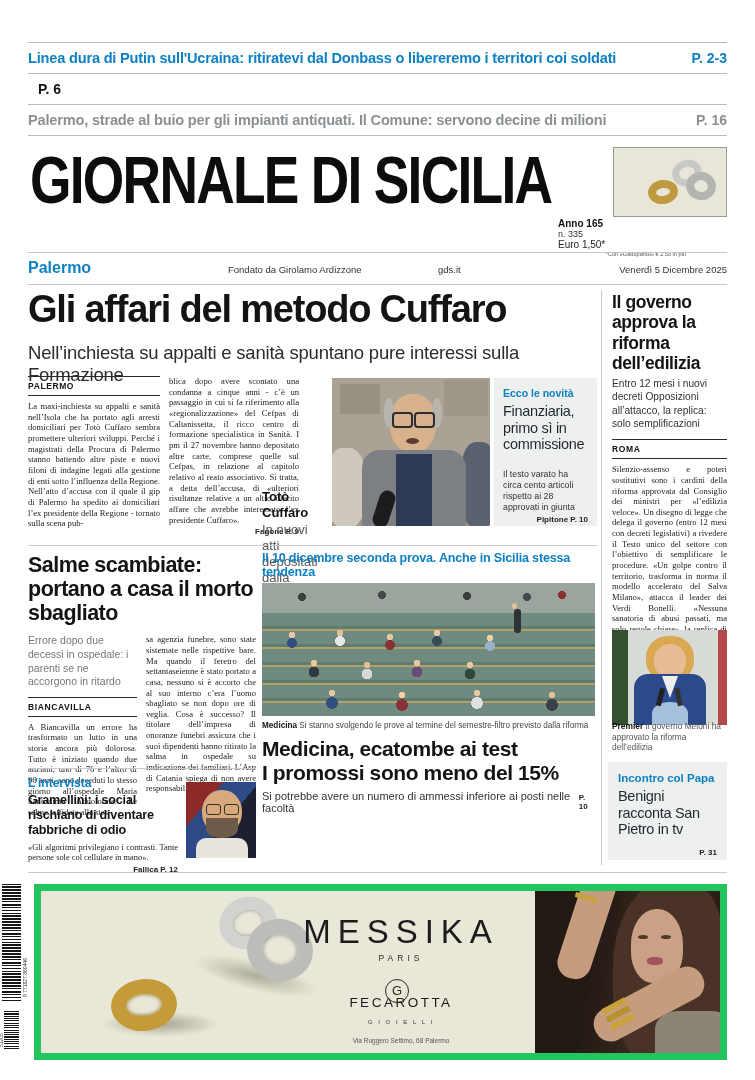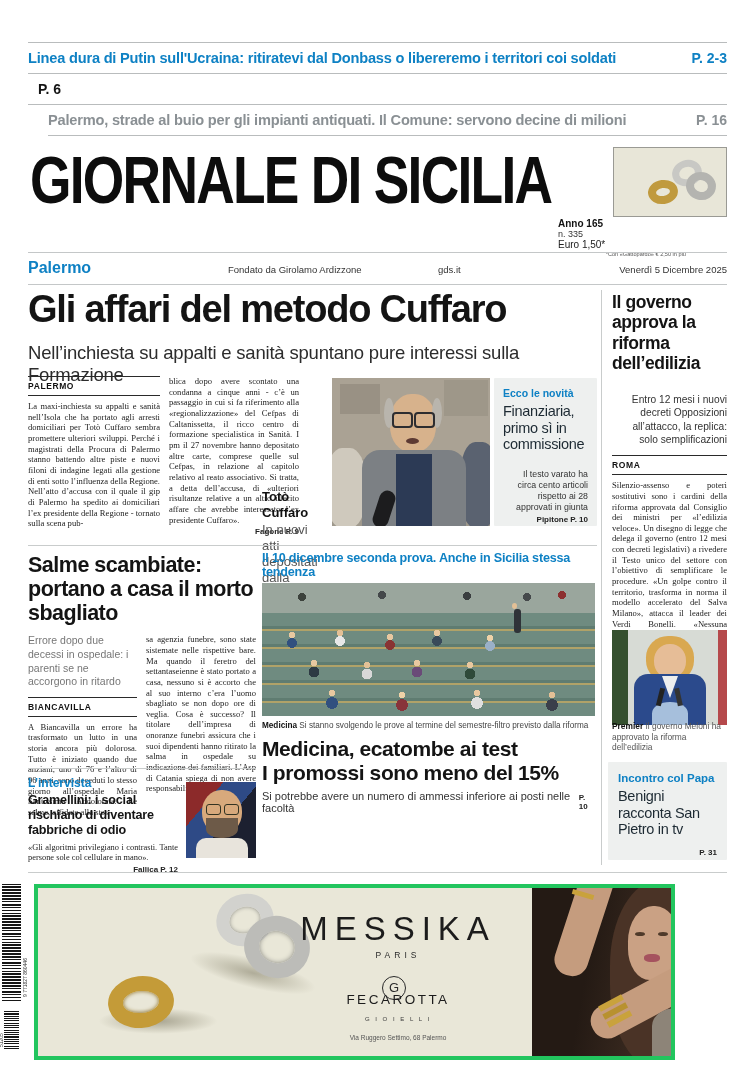--- a/index.html
+++ b/index.html
@@ -33,21 +33,21 @@
   </div>
 
   <div class="abs" style="left:28px;top:42px;width:699px;">
     <div style="border-top:1.6px solid #b9bcbd;border-bottom:1.6px solid #b9bcbd;padding:7px 0;display:flex;justify-content:space-between;align-items:baseline;">
       <span style="font-size:14.6px;font-weight:bold;color:#0e81c4;letter-spacing:-.2px;">Linea dura di Putin sull'Ucraina: ritiratevi dal Donbass o libereremo i territori coi soldati</span>
       <span style="font-size:14px;font-weight:bold;color:#0e81c4;white-space:nowrap;margin-left:10px;">P. 2-3</span>
     </div>
     <div style="border-bottom:1.6px solid #b9bcbd;padding:7px 0;display:flex;justify-content:space-between;align-items:baseline;">
       <span style="font-size:14px;font-weight:bold;color:#141414;white-space:nowrap;margin-left:10px;">P.  6</span>
     </div>
-    <div style="border-bottom:1.6px solid #b9bcbd;padding:7px 0;display:flex;justify-content:space-between;align-items:center;margin-left:20px;">
+    <div style="border-bottom:1.6px solid #b9bcbd;padding:7px 0;display:flex;justify-content:space-between;align-items:center;">
       <span style="font-size:14.6px;font-weight:bold;color:#8a9094;letter-spacing:-.2px;">Palermo, strade al buio per gli impianti antiquati. Il Comune: servono decine di milioni</span>
       <span style="font-size:14px;font-weight:bold;color:#8a9094;white-space:nowrap;margin-left:10px;">P. 16</span>
     </div>
   </div>
 
   <div class="abs" style="left:30px;top:143px;width:575px;height:72px;">
     <div style="font-weight:900;font-size:62px;line-height:70px;letter-spacing:-2px;color:#0d0d0d;transform:scale(.86,1.08);transform-origin:0 0;white-space:nowrap;">GIORNALE DI SICILIA</div>
   </div>
 
   <div class="figure" style="left:613px;top:147px;width:112px;height:68px;border:1px solid #9a9a94;background:#e8e6d8;">
@@ -101,21 +101,21 @@
     <div style="left:82px;top:34px;width:17px;height:12px;border:2.4px solid #2d2d30;border-radius:4px;"></div>
     <div style="left:74px;top:60px;width:13px;height:6px;background:#5d3a33;border-radius:50%;"></div>
     <div style="left:30px;top:72px;width:104px;height:76px;background:#7c8084;border-radius:18px 18px 0 0;"></div>
     <div style="left:64px;top:76px;width:36px;height:72px;background:#2c3a55;"></div>
     <div style="left:44px;top:112px;width:16px;height:38px;background:#1c1c1e;border-radius:8px;transform:rotate(18deg);"></div>
   </div>
 
   <div class="abs graybox" style="left:494px;top:378px;width:103px;height:148px;padding:9px 9px 7px;box-sizing:border-box;">
     <div class="blue" style="font-size:10.5px;font-weight:bold;">Ecco le novità</div>
     <div style="font-size:14.5px;color:#1d2a33;margin-top:4px;line-height:1.15;letter-spacing:-.3px;">Finanziaria, primo sì in commissione</div>
-    <div style="font-size:8.8px;color:#333;margin-top:16px;line-height:1.25;text-align:right;">Il testo varato ha circa cento articoli rispetto ai 28 approvati in giunta</div>
+    <div style="font-size:8.8px;color:#333;margin-top:16px;line-height:1.25;">Il testo varato ha circa cento articoli rispetto ai 28 approvati in giunta</div>
     <div class="byline"><b>Pipitone</b> <span class="pgno">P. 10</span></div>
   </div>
 
   <div class="rule" style="left:28px;top:545px;width:569px;"></div>
 
   <div class="abs" style="left:28px;top:553px;width:228px;">
     <div style="font-size:21.5px;font-weight:bold;letter-spacing:-.5px;line-height:1.12;color:#141414;">Salme scambiate: portano a casa il morto sbagliato</div>
     <div style="display:flex;gap:9px;margin-top:9px;">
       <div style="width:109px;">
         <div style="font-size:10.5px;color:#777;line-height:1.3;">Errore dopo due decessi in ospedale: i parenti se ne accorgono in ritardo</div>
@@ -179,21 +179,21 @@
   <div class="figure" style="left:186px;top:782px;width:70px;height:76px;background:linear-gradient(130deg,#8c2a2a 0 28%,#2e4a86 28% 55%,#1c2030 55% 100%);">
     <div style="left:16px;top:8px;width:40px;height:44px;background:#d8a97c;border-radius:48%;"></div>
     <div style="left:20px;top:36px;width:32px;height:20px;background:#6d5a48;border-radius:0 0 45% 45%;"></div>
     <div style="left:20px;top:22px;width:13px;height:9px;border:1.8px solid #332;border-radius:3px;"></div>
     <div style="left:38px;top:22px;width:13px;height:9px;border:1.8px solid #332;border-radius:3px;"></div>
     <div style="left:10px;top:56px;width:52px;height:20px;background:#e8e4dc;border-radius:10px 10px 0 0;"></div>
   </div>
 
   <div class="abs" style="left:612px;top:292px;width:115px;">
     <div style="font-size:17.5px;font-weight:bold;line-height:1.16;letter-spacing:-.4px;color:#141414;">Il governo approva la riforma dell’edilizia</div>
-    <div style="font-size:10.2px;color:#333;line-height:1.3;margin-top:20px;text-align:right;">Entro 12 mesi i nuovi decreti Opposizioni all’attacco, la replica: solo semplificazioni</div>
+    <div style="font-size:10.2px;color:#333;line-height:1.3;margin-top:4px;">Entro 12 mesi i nuovi decreti Opposizioni all’attacco, la replica: solo semplificazioni</div>
     <div class="kicker" style="margin-top:9px;">ROMA</div>
     <div class="serif" style="margin-top:5px;">Silenzio-assenso e poteri sostitutivi sono i cardini della riforma approvata dal Consiglio dei ministri per «l’edilizia veloce». Un disegno di legge che delega il governo (entro 12 mesi con decreti legislativi) a rivedere il Testo unico del settore con l’obiettivo di semplificare le procedure. «Un golpe contro il territorio, trasforma in norma il modello accelerato del Salva Milano», attacca il leader dei Verdi Bonelli. «Nessuna sanatoria di abusi passati, ma solo regole chiare», la replica di Salvini attraverso una nota del ministero, che sottolinea la necessità di «evitare che possano nascere contenziosi sulle ambiguità delle norme».</div>
     <div class="byline"><span class="pgno">P. 4</span></div>
   </div>
 
   <div class="figure" style="left:612px;top:630px;width:115px;height:95px;background:linear-gradient(90deg,#35502f 0 14%,#d7dbd5 14% 92%,#b5494b 92%);">
     <div style="left:34px;top:6px;width:48px;height:46px;background:#d9a850;border-radius:46%;"></div>
     <div style="left:42px;top:14px;width:32px;height:34px;background:#e6bd97;border-radius:48%;"></div>
     <div style="left:22px;top:44px;width:72px;height:51px;background:#2b4a8c;border-radius:14px 14px 0 0;"></div>
     <div style="left:50px;top:46px;width:16px;height:22px;background:#eee;clip-path:polygon(0 0,100% 0,50% 100%);"></div>
@@ -206,21 +206,21 @@
   </div>
 
   <div class="abs graybox" style="left:608px;top:762px;width:119px;height:98px;padding:10px 10px 8px;box-sizing:border-box;">
     <div class="blue" style="font-size:11.5px;font-weight:bold;">Incontro col Papa</div>
     <div style="font-size:14.5px;color:#1d2a33;margin-top:4px;line-height:1.15;letter-spacing:-.3px;">Benigni racconta San Pietro in tv</div>
     <div style="font-size:8px;font-weight:bold;color:#222;text-align:right;margin-top:10px;">P. 31</div>
   </div>
 
   <div class="rule" style="left:28px;top:872px;width:699px;"></div>
 
-  <div class="figure" style="left:34px;top:884px;width:641px;height:176px;border:4px solid #22c55e;background:#e9e7d8;box-sizing:border-box;">
+  <div class="figure" style="left:34px;top:884px;width:693px;height:176px;border:7px solid #22c55e;background:#e9e7d8;box-sizing:border-box;">
 
     <div style="left:60px;top:120px;width:120px;height:26px;background:radial-gradient(ellipse at center,rgba(90,85,60,.45),transparent 70%);"></div>
     <div style="left:150px;top:70px;width:130px;height:30px;background:radial-gradient(ellipse at center,rgba(90,85,60,.4),transparent 70%);transform:rotate(14deg);"></div>
 
     <div style="left:178px;top:6px;width:58px;height:52px;border-radius:50%;border:13px solid #d2d2ce;box-sizing:border-box;transform:rotate(-20deg);box-shadow:inset 0 0 4px #8b8b86;"></div>
     <div style="left:206px;top:28px;width:66px;height:62px;border-radius:50%;border:15px solid #bcbcb8;box-sizing:border-box;transform:rotate(14deg);box-shadow:inset 0 0 5px #84847e;"></div>
     <div style="left:70px;top:88px;width:66px;height:52px;border-radius:50%;border:15px solid #c49b38;box-sizing:border-box;transform:rotate(-6deg);box-shadow:inset 0 0 4px #8a6a1e;"></div>
 
     <div style="left:250px;top:22px;width:220px;text-align:center;font-size:33px;font-weight:400;letter-spacing:7px;color:#1c1c1c;">MESSIKA</div>
     <div style="left:250px;top:62px;width:220px;text-align:center;font-size:8.5px;letter-spacing:4px;color:#2a2a2a;">PARIS</div>

